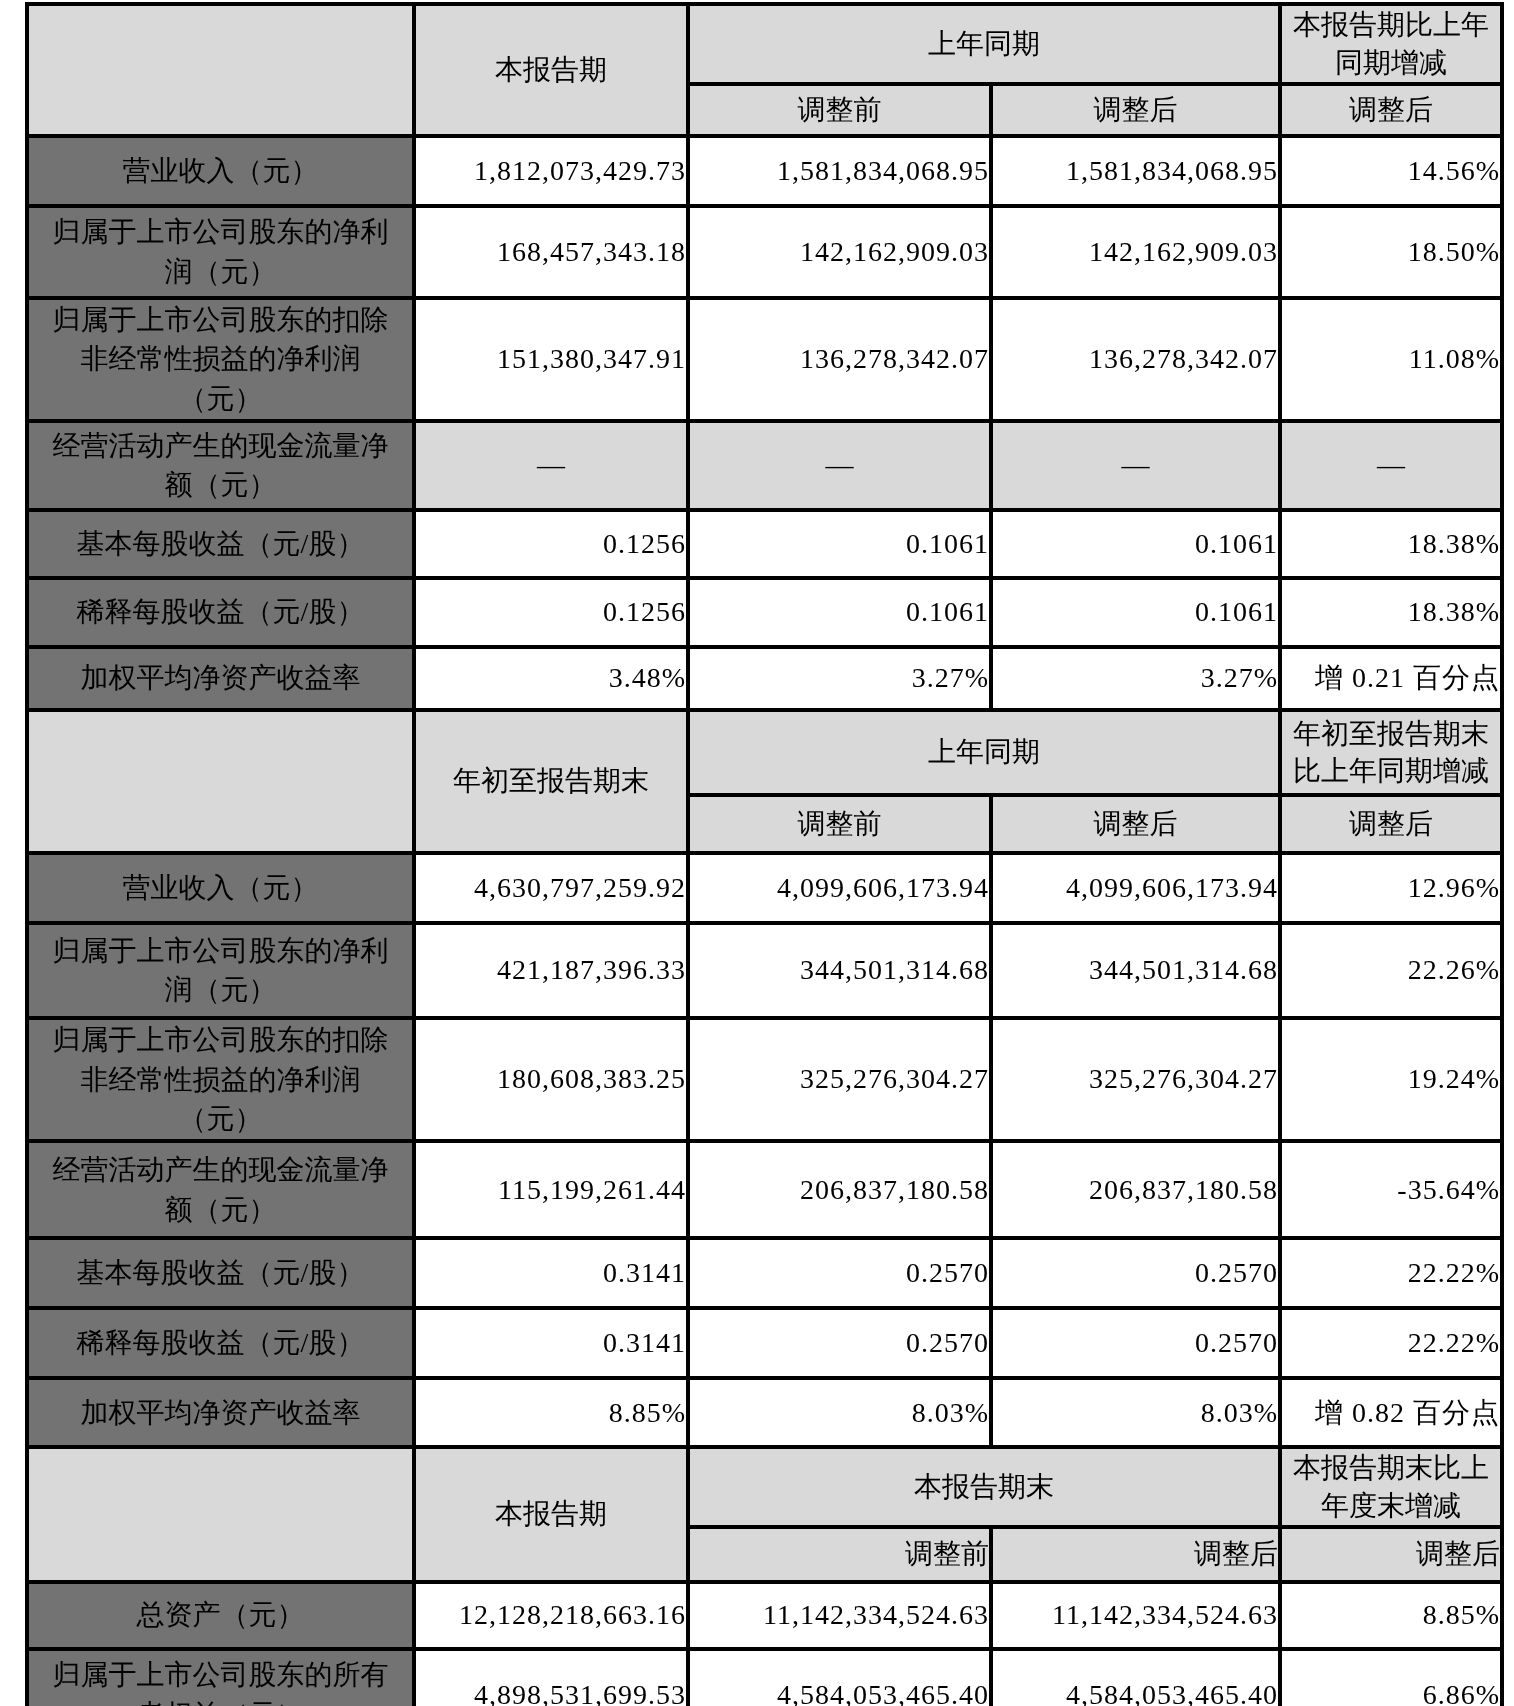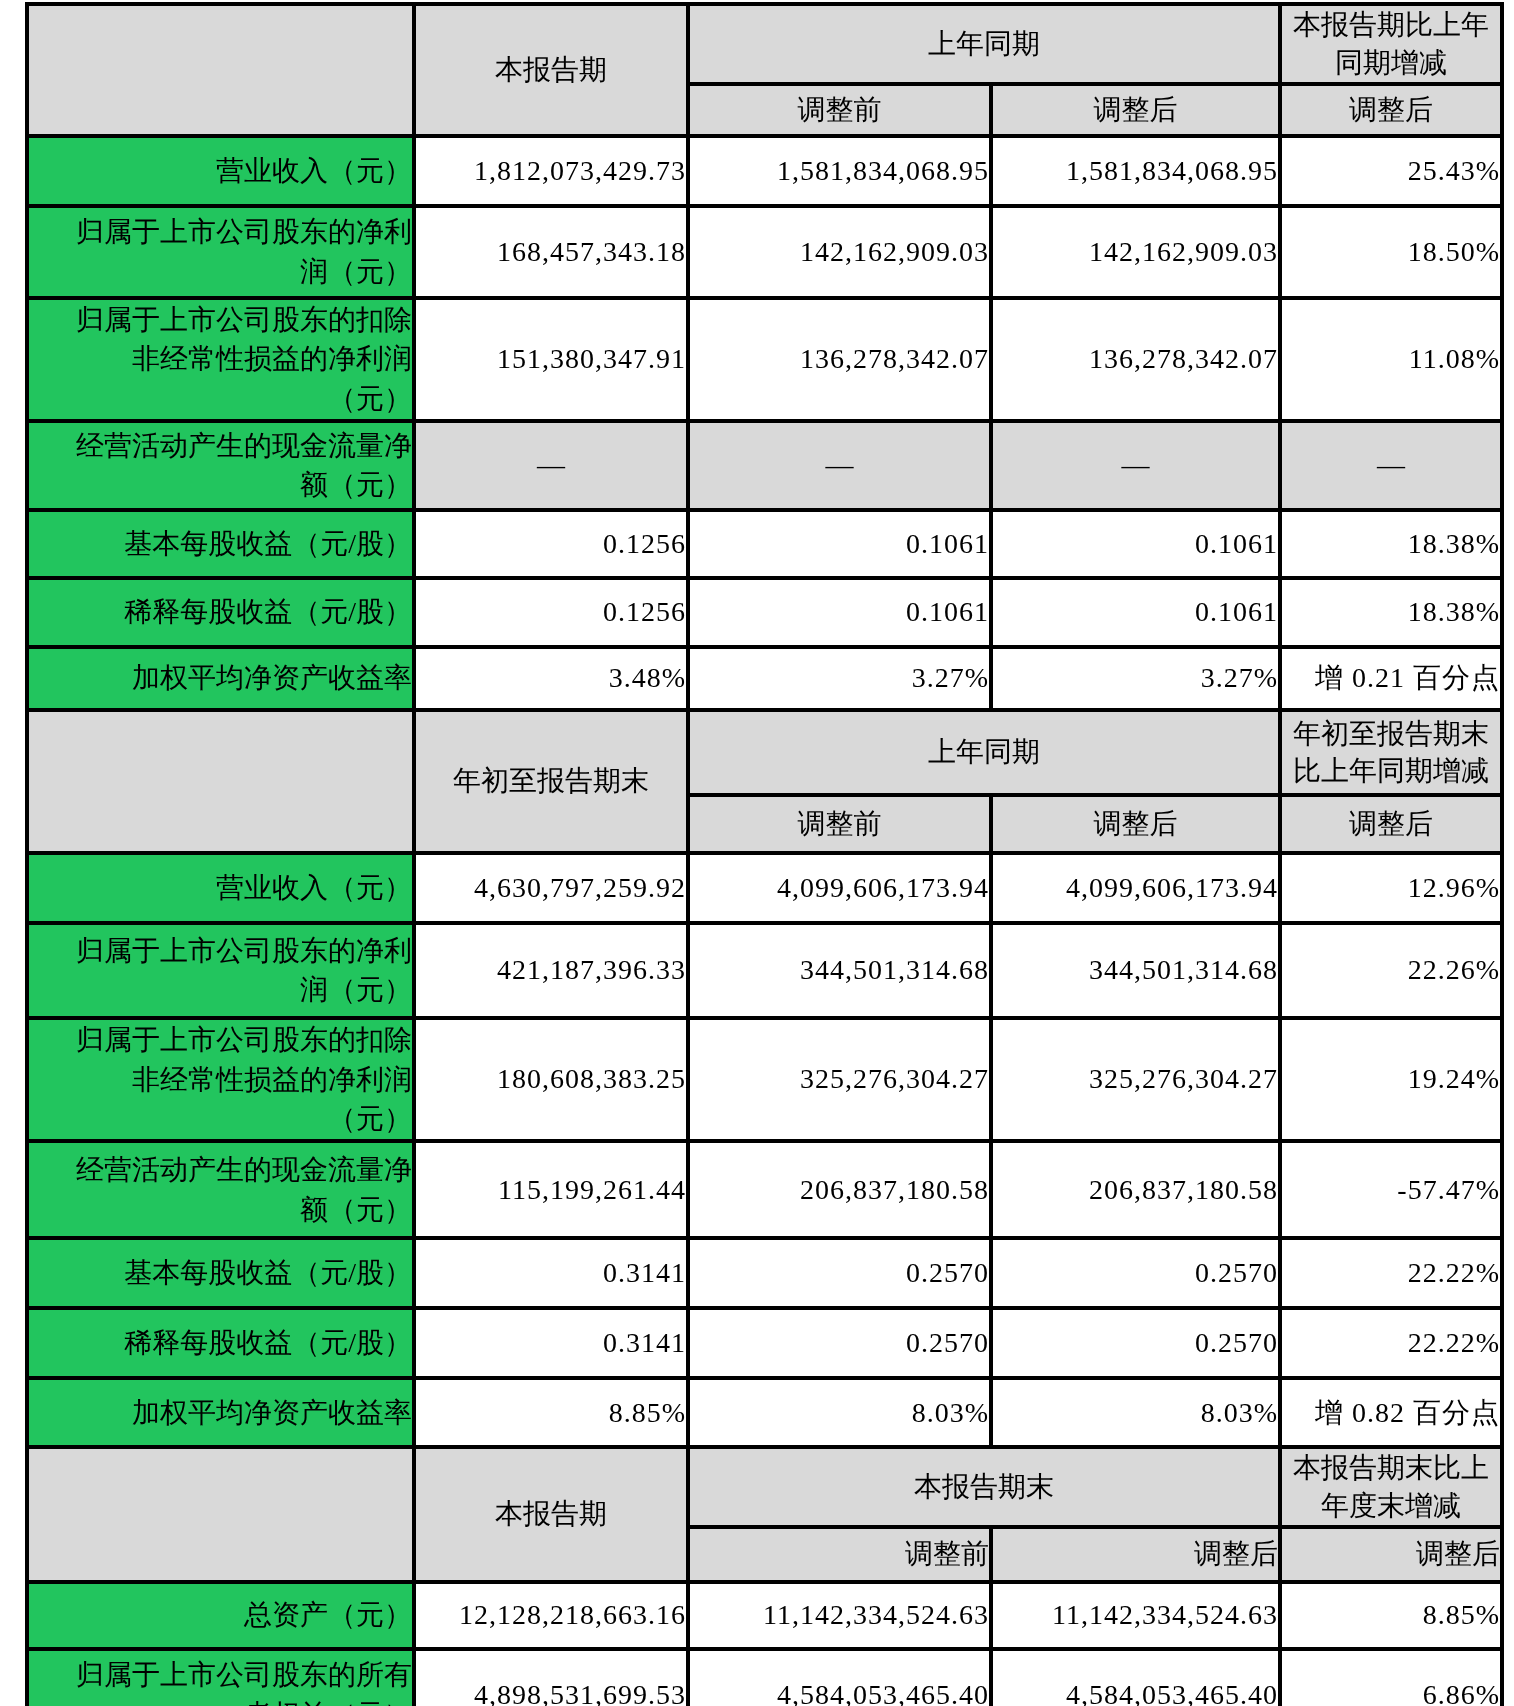--- a/index.html
+++ b/index.html
@@ -24,22 +24,22 @@
     padding: 0;
     overflow: hidden;
   }
   td.hdr {
     background: #d9d9d9;
     text-align: center;
     white-space: pre-line;
     line-height: 1.35;
   }
   td.lbl {
-    background: #22c55e;
-    text-align: right;
+    background: #737373;
+    text-align: center;
     padding: 4px 8px 4px 15px;
     white-space: pre-line;
     line-height: 1.42;
   }
   td.val {
     background: #ffffff;
     text-align: right;
     padding-right: 20px;
     letter-spacing: 1px;
   }
@@ -80,21 +80,21 @@
     <td class="hdr">调整前</td>
     <td class="hdr">调整后</td>
     <td class="hdr">调整后</td>
   </tr>
 
   <tr style="height:70px">
     <td class="lbl">营业收入（元）</td>
     <td class="val">1,812,073,429.73</td>
     <td class="val">1,581,834,068.95</td>
     <td class="val">1,581,834,068.95</td>
-    <td class="val">25.43%</td>
+    <td class="val">14.56%</td>
   </tr>
   <tr style="height:92px">
     <td class="lbl">归属于上市公司股东的净利
 润（元）</td>
     <td class="val">168,457,343.18</td>
     <td class="val">142,162,909.03</td>
     <td class="val">142,162,909.03</td>
     <td class="val">18.50%</td>
   </tr>
   <tr style="height:118px">
@@ -172,21 +172,21 @@
     <td class="val">325,276,304.27</td>
     <td class="val">325,276,304.27</td>
     <td class="val">19.24%</td>
   </tr>
   <tr style="height:97px">
     <td class="lbl">经营活动产生的现金流量净
 额（元）</td>
     <td class="val">115,199,261.44</td>
     <td class="val">206,837,180.58</td>
     <td class="val">206,837,180.58</td>
-    <td class="val">-57.47%</td>
+    <td class="val">-35.64%</td>
   </tr>
   <tr style="height:70px">
     <td class="lbl">基本每股收益（元/股）</td>
     <td class="val">0.3141</td>
     <td class="val">0.2570</td>
     <td class="val">0.2570</td>
     <td class="val">22.22%</td>
   </tr>
   <tr style="height:70px">
     <td class="lbl">稀释每股收益（元/股）</td>

